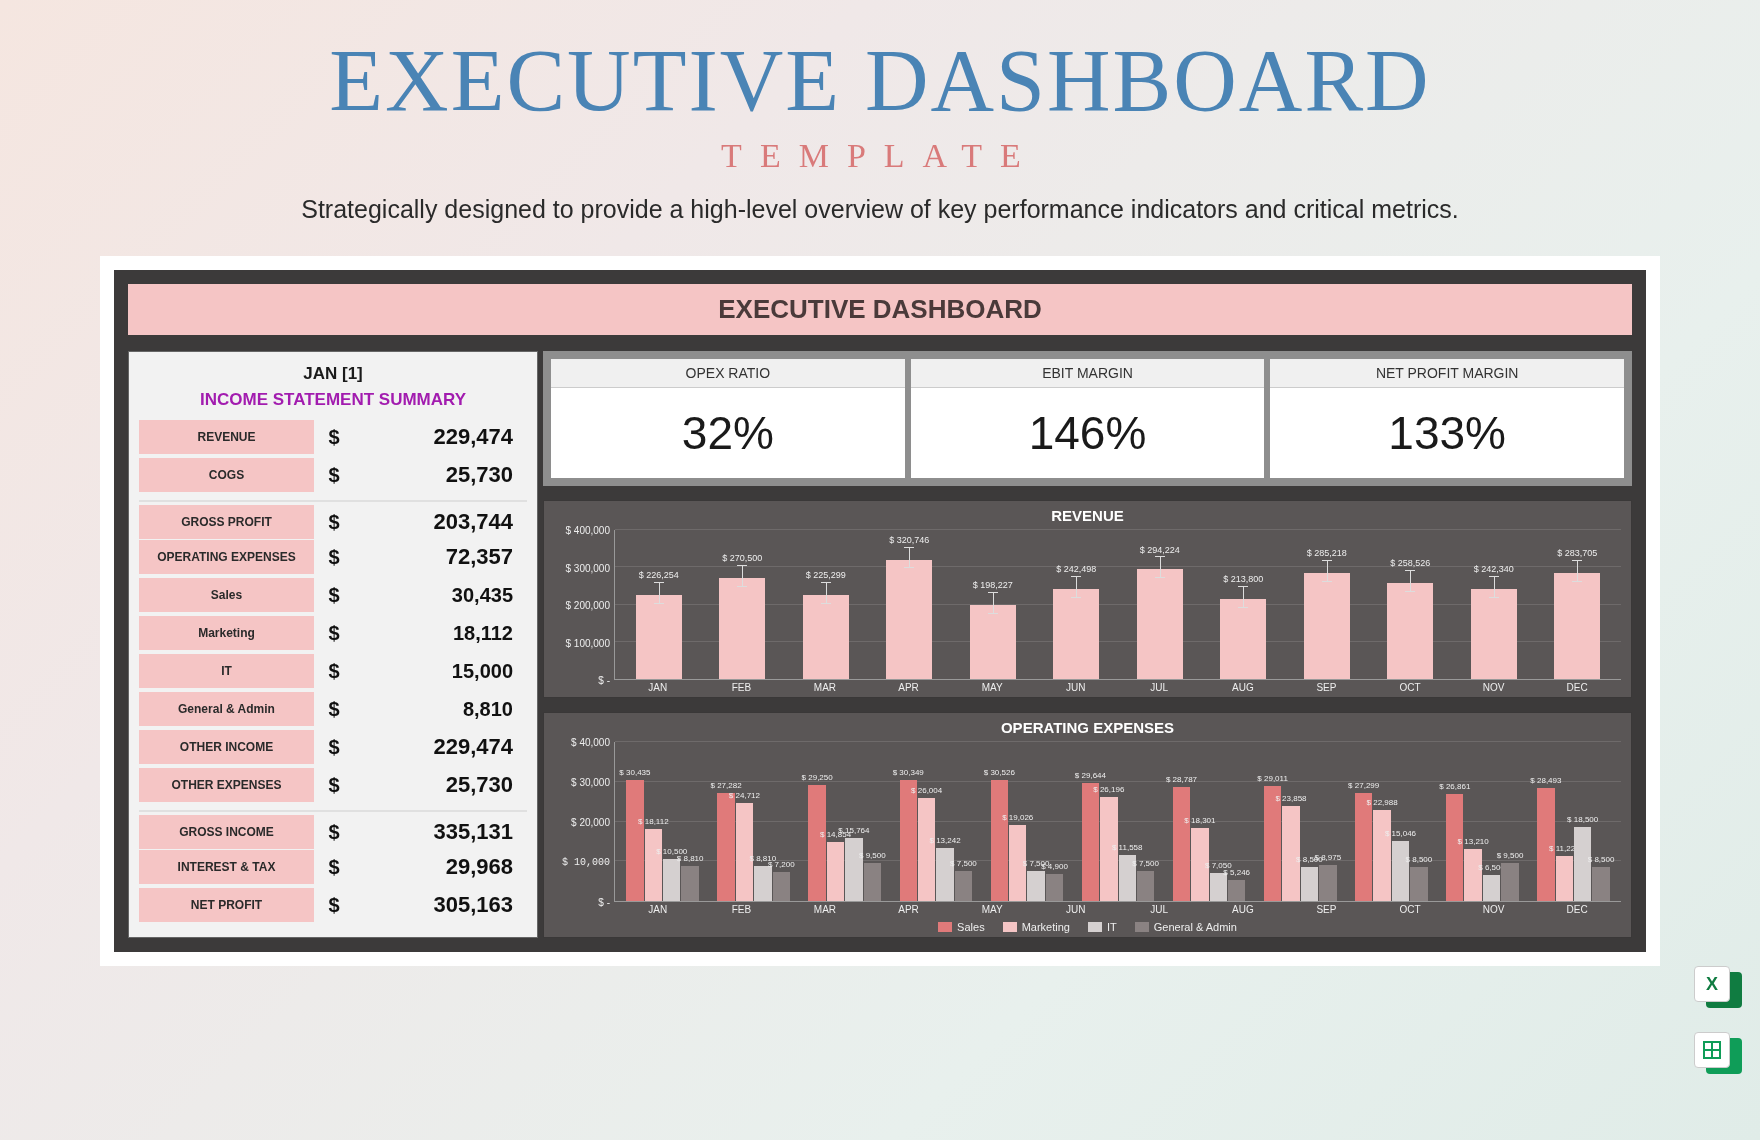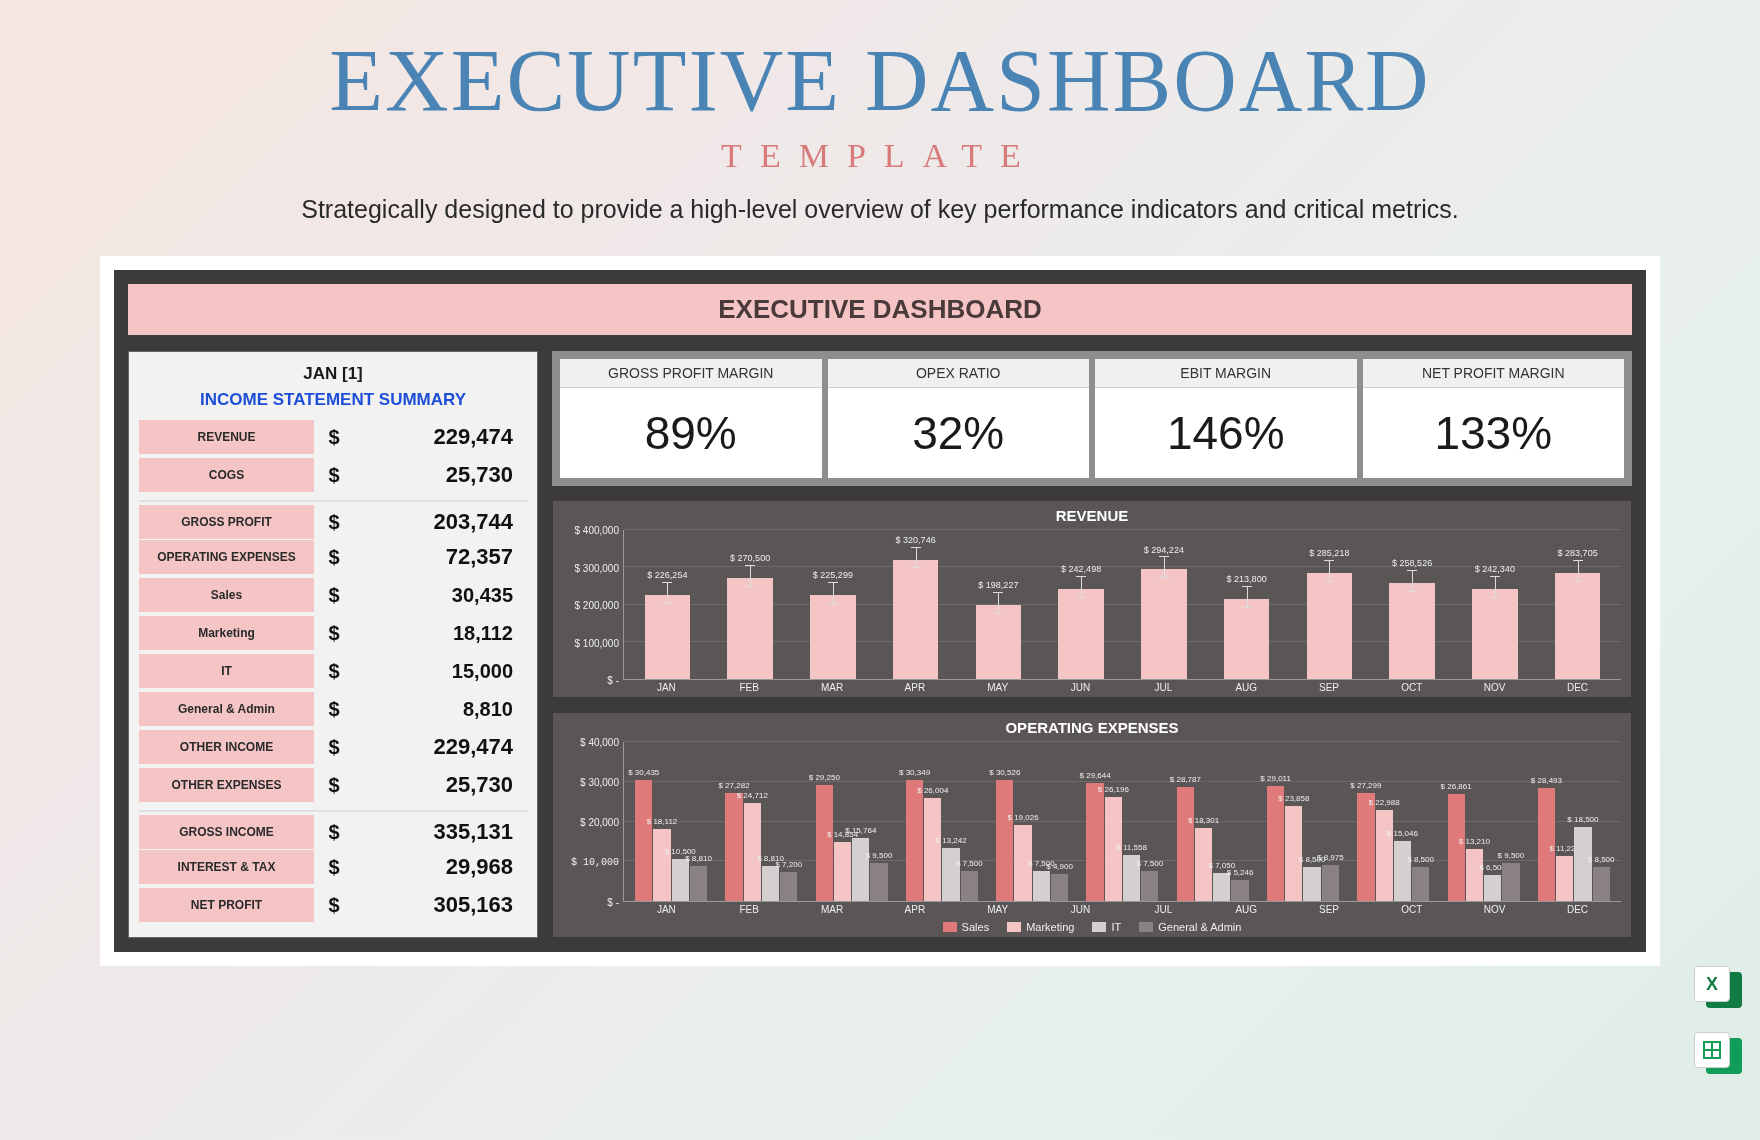--- a/index.html
+++ b/index.html
@@ -44,41 +44,41 @@
   .banner {
     background: #f5c5c5;
     color: #4a3a3a;
     font-weight: 700;
     font-size: 26px;
     text-align: center;
     padding: 10px 0;
   }
   .dash-body {
     display: flex;
-    gap: 14px;
+    gap: 5px;
     margin-top: 16px;
   }
   .left-panel {
     width: 410px;
     background: #f2f2f2;
     padding: 12px 10px 10px;
     border: 1px solid #666;
   }
   .left-panel .period {
     text-align: center;
     font-weight: 700;
     font-size: 17px;
     color: #1a1a1a;
   }
   .left-panel .section-title {
     text-align: center;
     font-weight: 800;
     font-size: 17px;
     margin: 6px 0 8px;
-    color: #1d4ed8;
+    color: #a21caf;
   }
   .is-row { display: flex; align-items: center; height: 38px; }
   .is-row.group-gap { border-top: 2px solid #e0e0e0; margin-top: 6px; padding-top: 4px;}
   .is-label {
     width: 175px;
     background: #f5c5c5;
     font-size: 12px;
     font-weight: 700;
     text-align: center;
     padding: 10px 4px;
@@ -324,24 +324,20 @@
             <div class="is-row">
               <div class="is-label ">NET PROFIT</div>
               <div class="is-cur">$</div>
               <div class="is-val ">305,163</div>
             </div>
           </div>
       </div>
 
       <div class="right-panel">
         <div class="kpi-strip" id="kpi-strip">
-            <div class="kpi">
-              <div class="kpi-head">GROSS PROFIT MARGIN</div>
-              <div class="kpi-val">89%</div>
-            </div>
             <div class="kpi">
               <div class="kpi-head">OPEX RATIO</div>
               <div class="kpi-val">32%</div>
             </div>
             <div class="kpi">
               <div class="kpi-head">EBIT MARGIN</div>
               <div class="kpi-val">146%</div>
             </div>
             <div class="kpi">
               <div class="kpi-head">NET PROFIT MARGIN</div>

